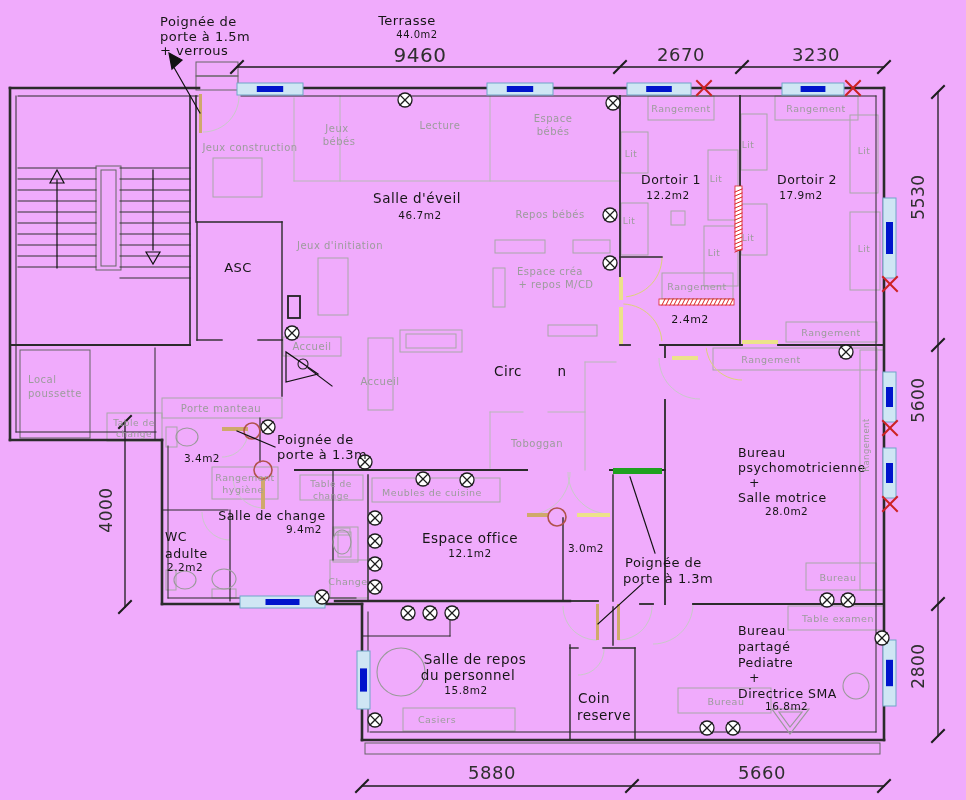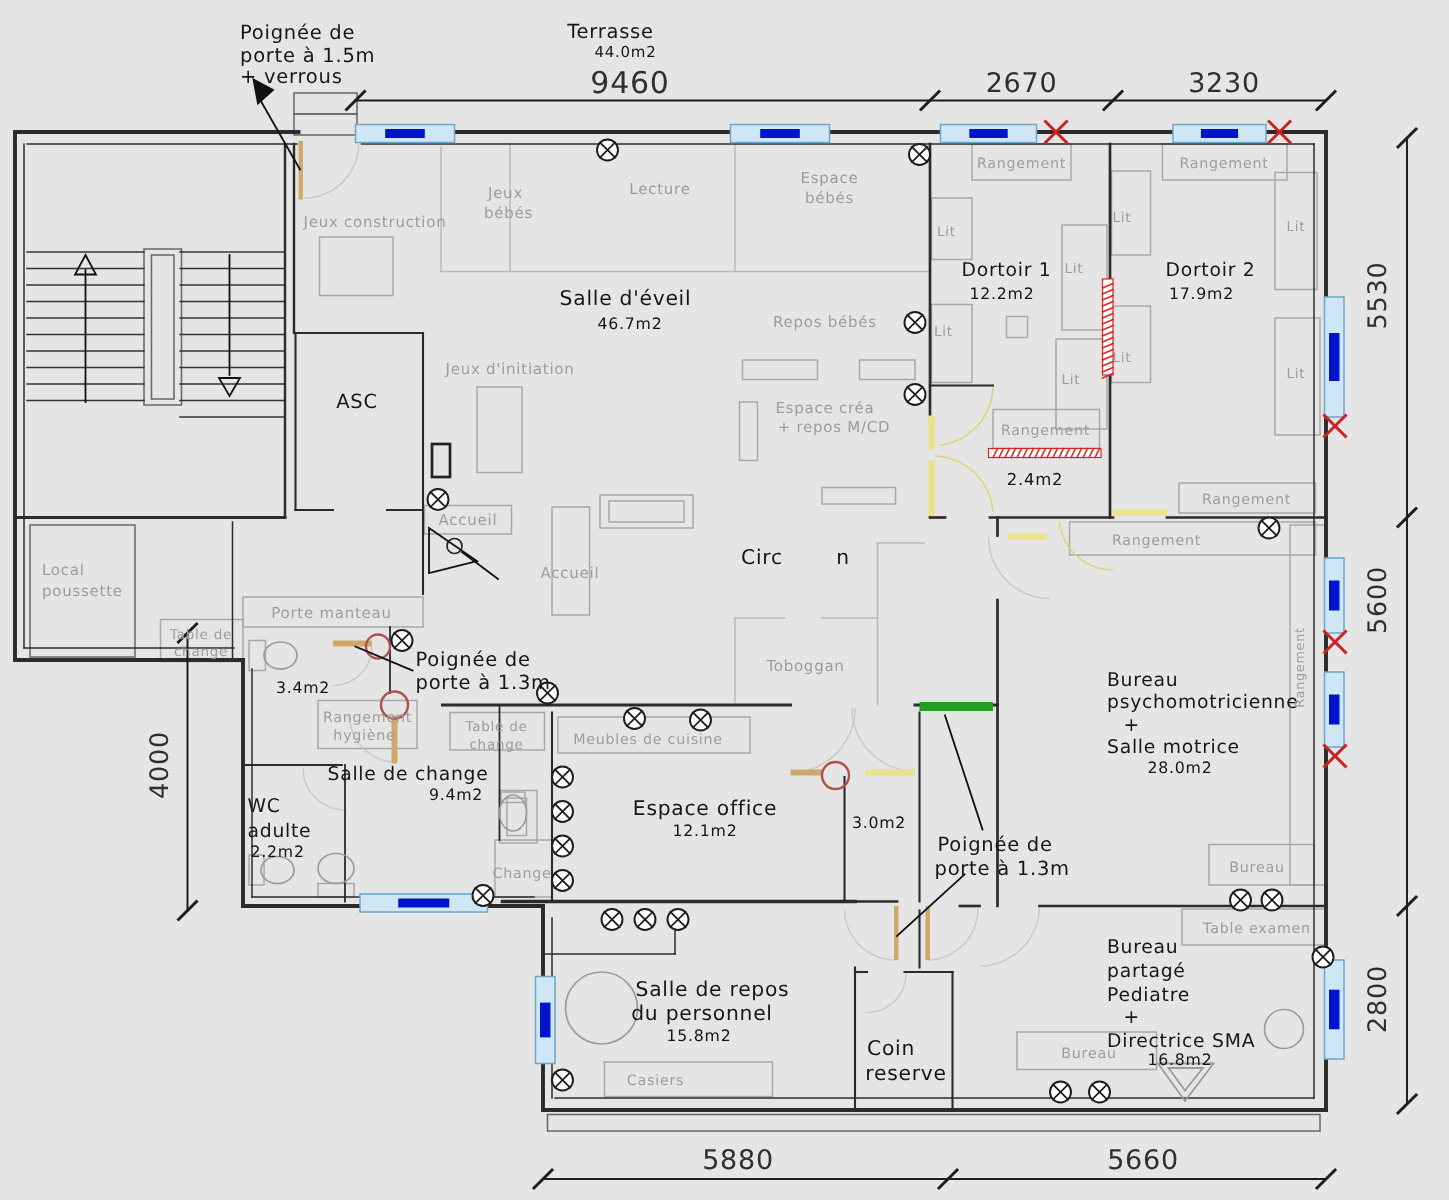--- a/index.html
+++ b/index.html
@@ -1,16 +1,16 @@
 <!DOCTYPE html>
 <html><head>
 <meta charset="utf-8">
 <style>
   html,body{margin:0;padding:0;background:#ffffff;}
-  .plan{position:relative;width:966px;height:800px;background:#e5e5e5;overflow:hidden;
+  .plan{position:relative;width:966px;height:800px;background:#f0abfc;overflow:hidden;
         font-family:"DejaVu Sans",sans-serif;}
   svg text{font-family:"DejaVu Sans",sans-serif;}
 </style>
 </head>
 <body>
 
 <div class="plan">
   <svg id="plan-svg" width="966" height="800" viewBox="0 0 966 800" xmlns="http://www.w3.org/2000/svg">
       <rect x="107" y="413" width="55" height="28" fill="none" stroke="#a8a8a8" stroke-width="1"></rect>
       <rect x="162" y="398" width="120" height="20" fill="none" stroke="#a8a8a8" stroke-width="1"></rect>

